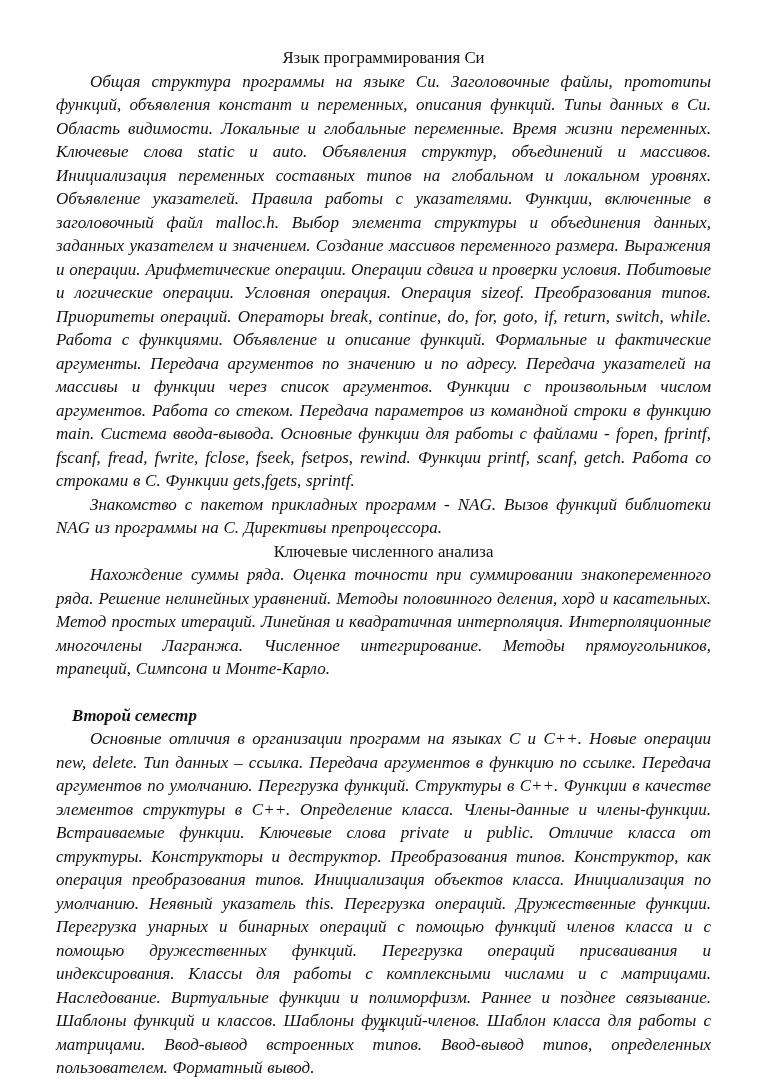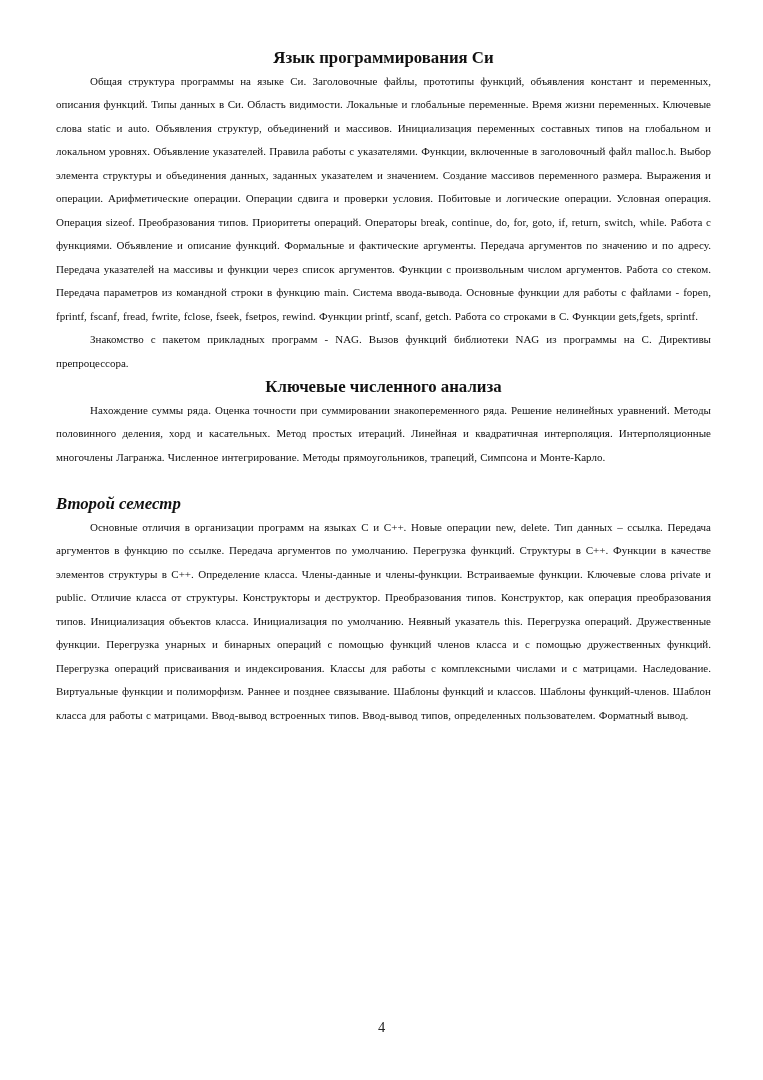--- a/index.html
+++ b/index.html
@@ -16,39 +16,41 @@
     overflow: hidden;
   }
   .page {
     position: absolute;
     top: 46px;
     left: 56px;
     right: 52px;
   }
   .heading-center {
     text-align: center;
-    font-weight: bold;
+    font-weight: normal;
     font-size: 16.8px;
     line-height: 23.5px;
   }
   .heading-left-italic {
     text-align: left;
     font-weight: bold;
     font-style: italic;
     font-size: 16.8px;
     line-height: 23.5px;
+    margin-left: 16px;
   }
   .para {
     text-align: justify;
     text-indent: 34px;
-    font-size: 11px;
+    font-size: 17px;
     line-height: 23.5px;
     margin: 0;
     word-spacing: 0.5px;
     hyphens: auto;
+    font-style: italic;
   }
   .spacer-line {
     height: 23px;
   }
   .page-number {
     position: absolute;
     bottom: 44px;
     left: 0;
     width: 763px;
     text-align: center;

